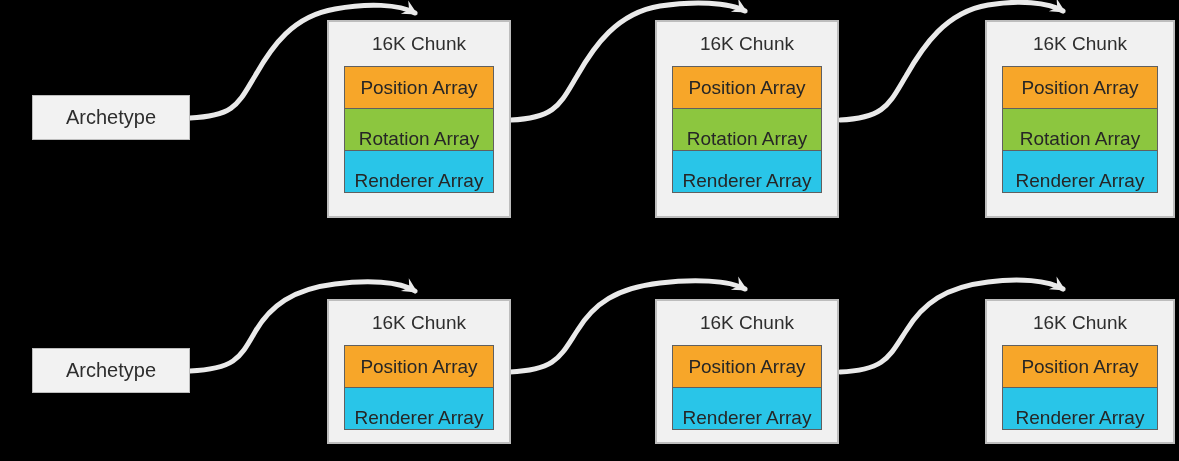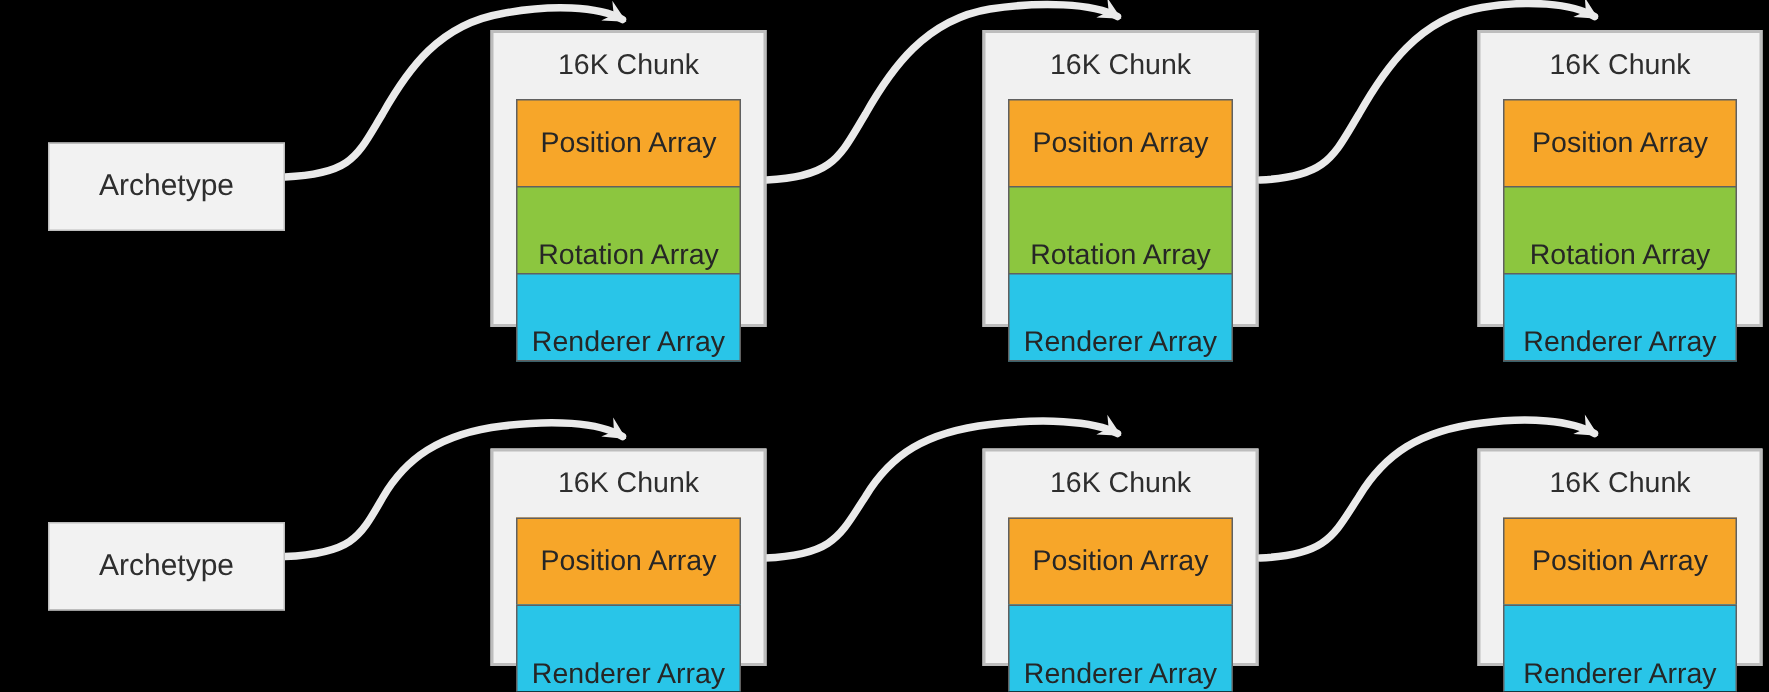--- a/index.html
+++ b/index.html
@@ -23,21 +23,21 @@
     pointer-events: none;
   }
   .arrow-path {
     fill: none;
     stroke-width: 5;
     stroke-linecap: round;
   }
   .archetype {
     position: absolute;
     width: 158px;
-    height: 59px;
+    height: 45px;
     background: #F2F2F2;
     border: 1px solid #BDBDBD;
     box-sizing: border-box;
     display: flex;
     align-items: center;
     justify-content: center;
     font-size: 20px;
     color: #2E2E2E;
   }
   .chunk {
@@ -57,21 +57,21 @@
     height: 44px;
     display: flex;
     align-items: center;
     justify-content: center;
     font-size: 19px;
     color: #2E2E2E;
     flex: none;
   }
   .bar {
     width: calc(100% - 30px);
-    height: 59px;
+    height: 43px;
     border: 1px solid #606060;
     box-sizing: border-box;
     display: flex;
     align-items: center;
     justify-content: center;
     font-size: 19px;
     color: #262626;
     flex: none;
   }
   .bar + .bar { margin-top: -1px; align-items: flex-end; }

